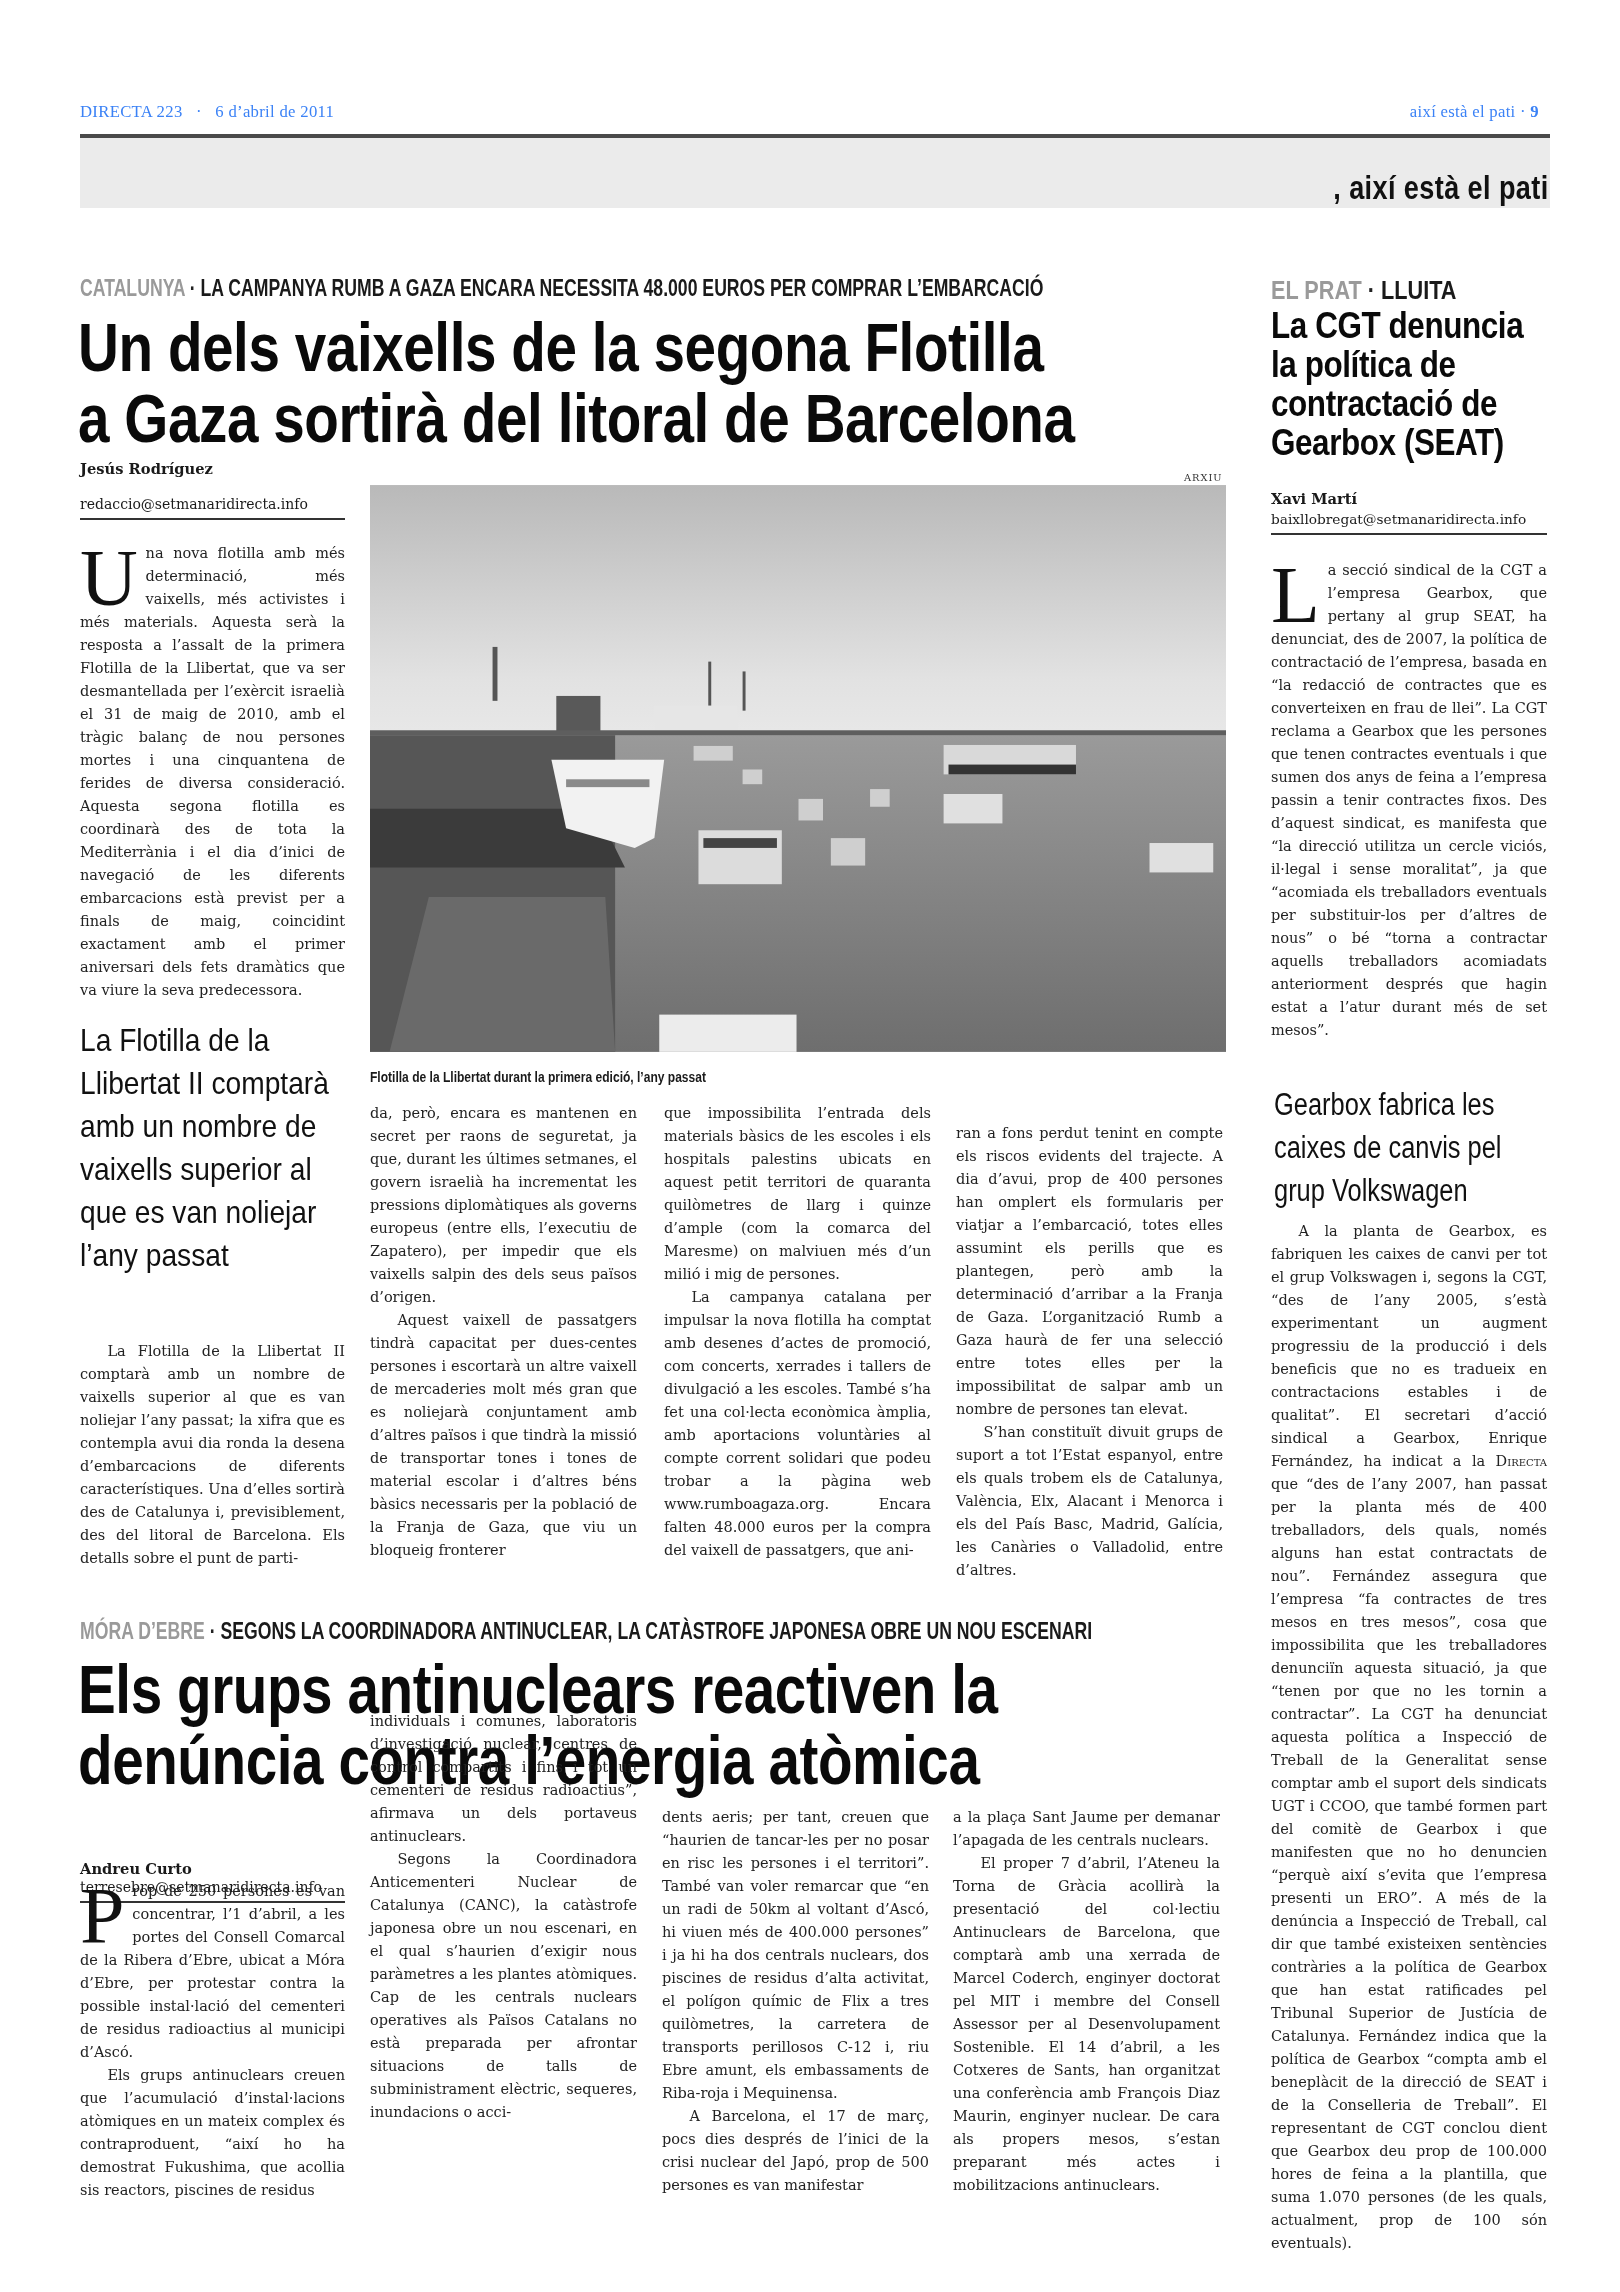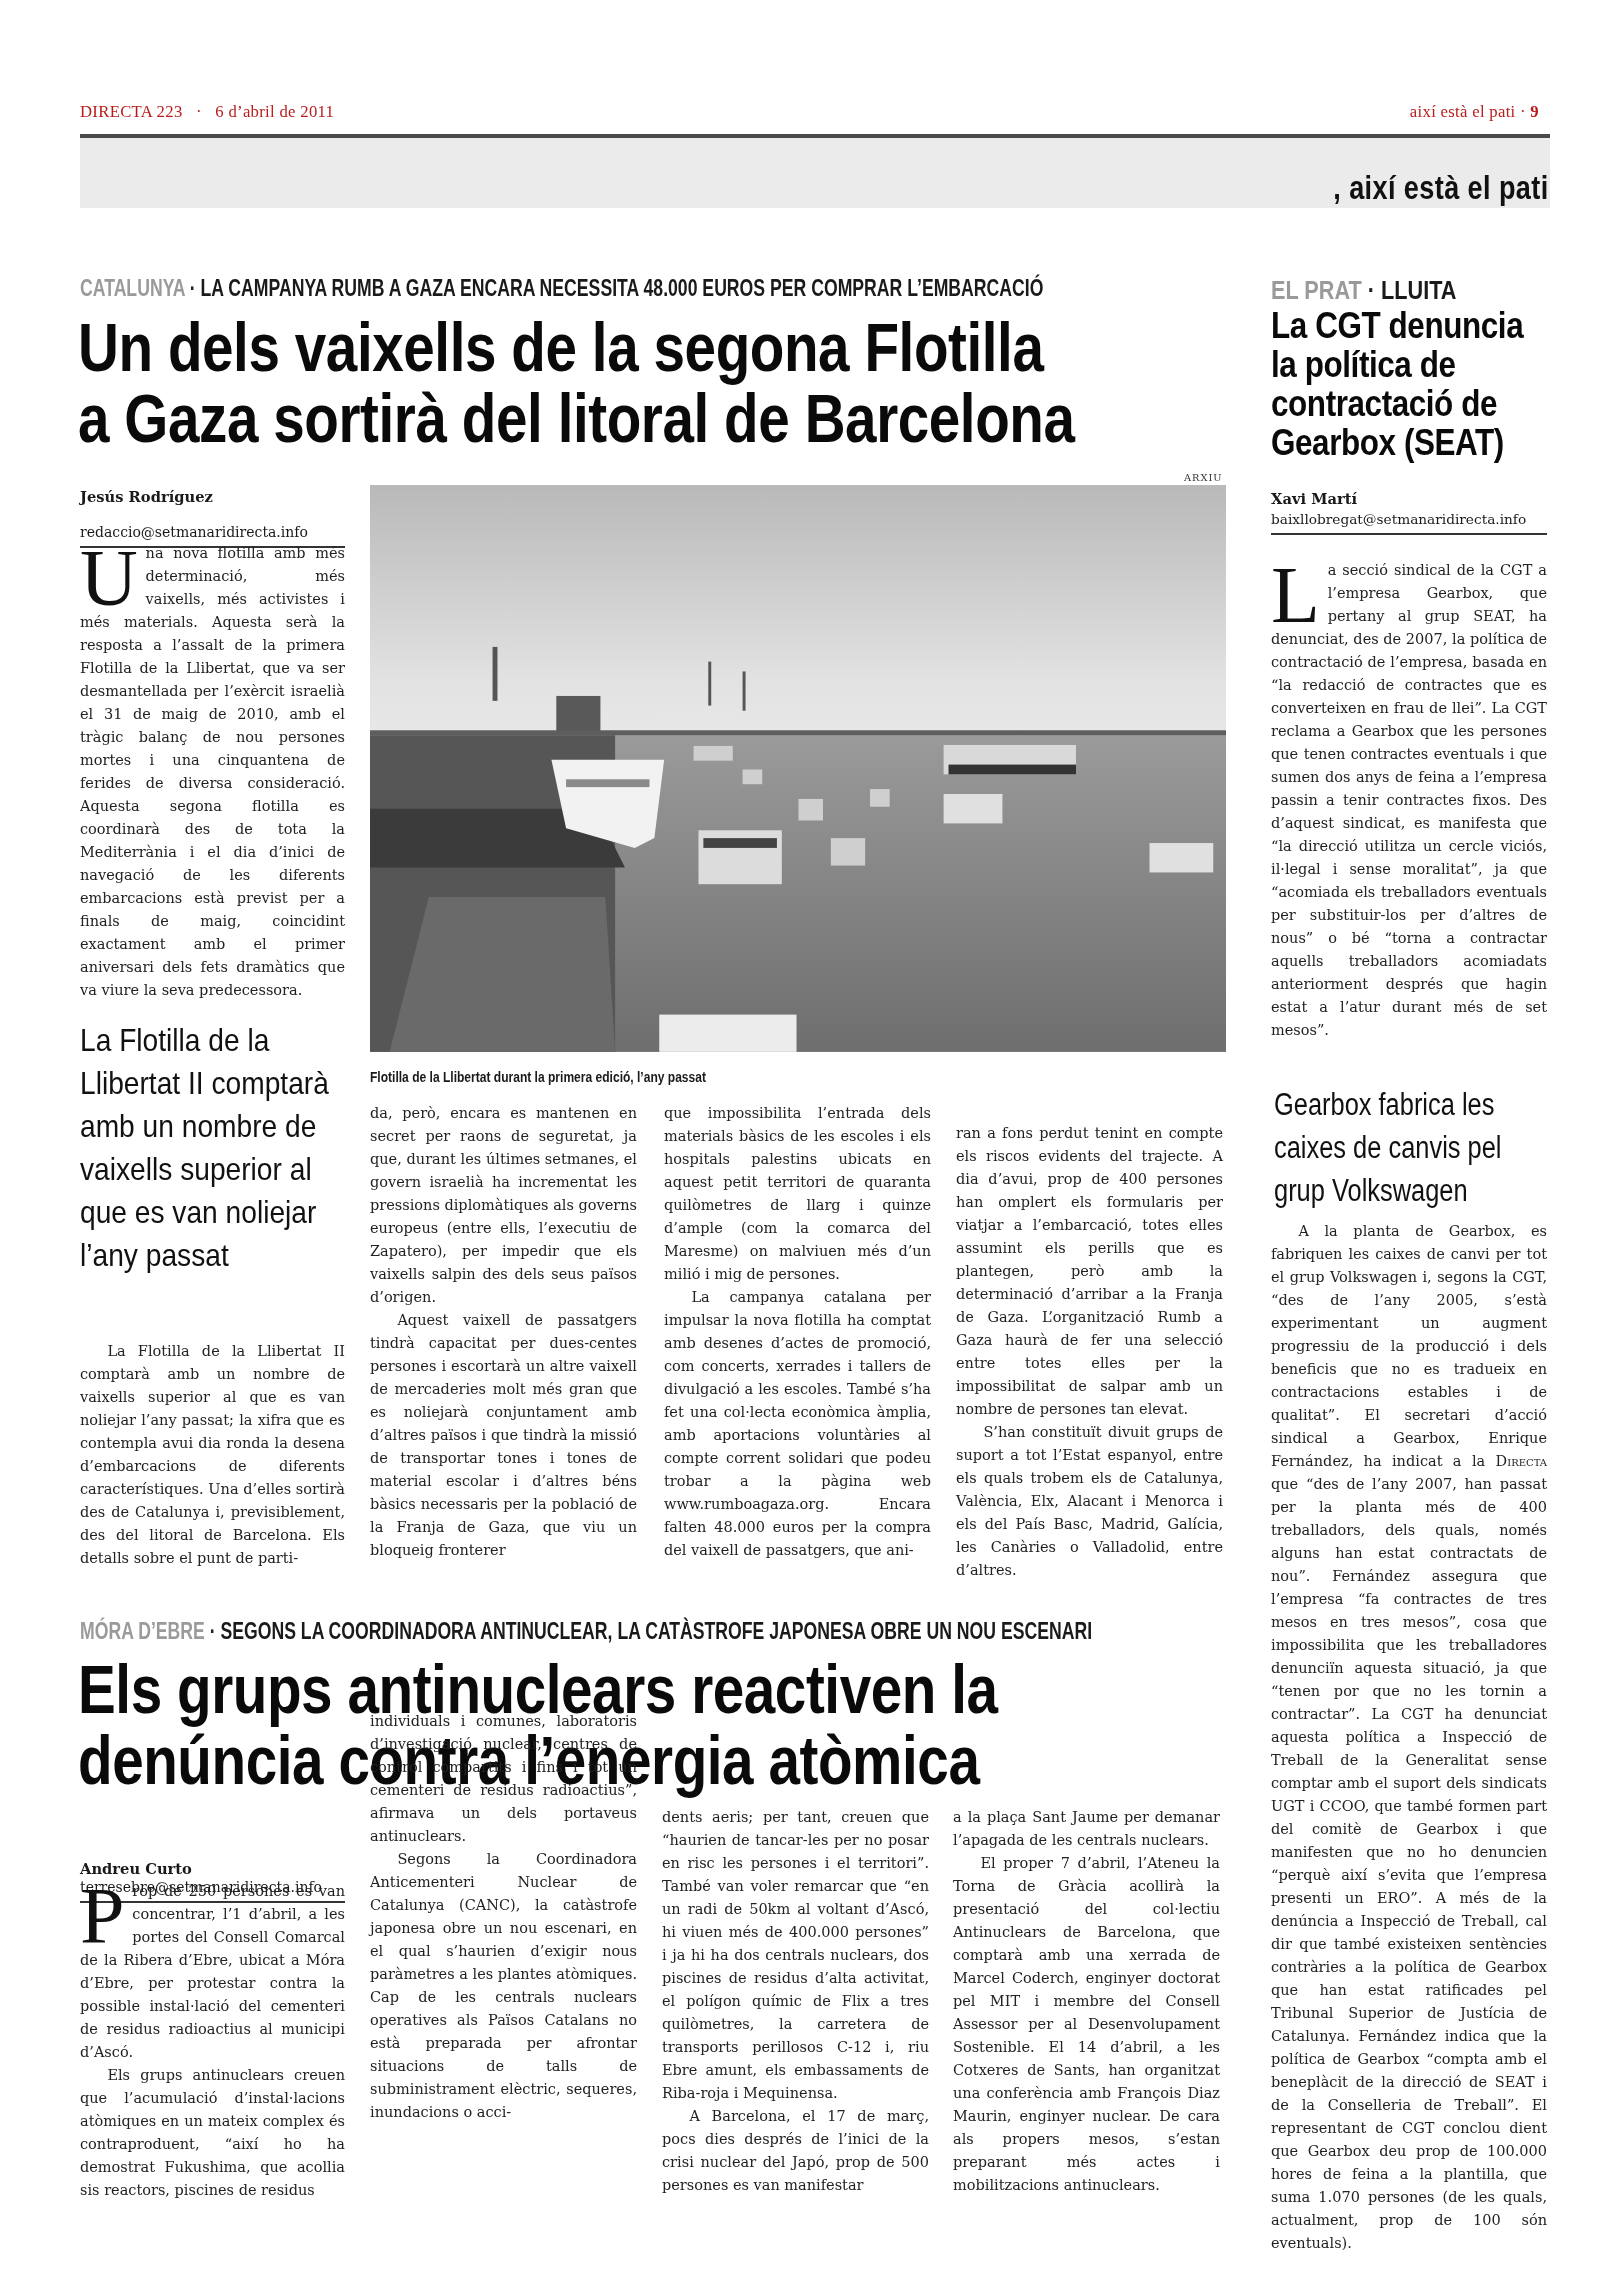--- a/index.html
+++ b/index.html
@@ -1,20 +1,20 @@
 <!DOCTYPE html>
 <html><head>
 <meta charset="utf-8">
 <style>
   html, body { margin: 0; padding: 0; background: #ffffff; }
   body { width: 1620px; height: 2293px; position: relative; color: #1a1a1a; overflow: hidden; }
   .abs { position: absolute; }
 
   
-  .folio { font-family: "Liberation Serif", serif; font-size: 16.7px; letter-spacing: 0.3px; color: #b91c1c; top: 102px; }
+  .folio { font-family: "Liberation Serif", serif; font-size: 16.7px; letter-spacing: 0.3px; color: #3b82f6; top: 102px; }
   .folio-left { left: 80px; }
   .folio-right { right: 81px; margin-left: 39px; }
   .folio-right b { font-weight: bold; }
   .rule-top { left: 80px; width: 1470px; top: 134px; height: 3.9px; background: #4a4a4a; }
   .band { left: 80px; width: 1470px; top: 138px; height: 70px; background: #ebebeb; }
   .section-title { right: 71px; top: 169px; font-family: "Liberation Sans", sans-serif; font-weight: bold; font-size: 33px; transform: scaleX(0.82); transform-origin: right center; color: #111; letter-spacing: 0.5px; }
 
   
   .kicker { font-family: "Liberation Sans", sans-serif; font-weight: bold; font-size: 24.5px; transform: scaleX(0.72); transform-origin: left center; white-space: nowrap; }
   .kicker .place { color: #9a9a9a; }
@@ -57,21 +57,21 @@
 <div class="abs section-title">, així està el pati</div>
 
 <div class="abs kicker" style="left:80px; top:274px;">
   <span class="place">CATALUNYA</span><span class="dot"> · </span><span>LA CAMPANYA RUMB A GAZA ENCARA NECESSITA 48.000 EUROS PER COMPRAR L’EMBARCACIÓ</span>
 </div>
 <div class="abs headline" style="left:78px; top:312px; font-size:69px; line-height:71px;">
   <div>Un dels vaixells de la segona Flotilla</div>
   <div>a Gaza sortirà del litoral de Barcelona</div>
 </div>
 
-<div class="abs" style="left:80px; top:488px; width:265px;">
+<div class="abs" style="left:80px; top:460px; width:265px;">
   <div class="byline-name">Jesús Rodríguez</div>
   <div class="byline-mail" style="margin-top:19px;">redaccio@setmanaridirecta.info</div>
   <div class="byline-rule" style="margin-top:5.9px;"></div>
 </div>
 
 <div class="abs body" style="left:80px; top:542px; width:265px;">
   <p class="first"><span class="dropcap">U</span><span>na nova flotilla amb més determinació, més vaixells, més activistes i més materials. Aquesta serà la resposta a l’assalt de la primera Flotilla de la Llibertat, que va ser desmantellada per l’exèrcit israelià el 31 de maig de 2010, amb el tràgic balanç de nou persones mortes i una cinquantena de ferides de diversa consideració. Aquesta segona flotilla es coordinarà des de tota la Mediterrània i el dia d’inici de navegació de les diferents embarcacions està previst per a finals de maig, coincidint exactament amb el primer aniversari dels fets dramàtics que va viure la seva predecessora.</span></p>
 </div>
 
 <div class="abs pullquote" style="left:80px; top:1019px; width:294px;">La Flotilla de la Llibertat II comptarà amb un nombre de vaixells superior al que es van noliejar l’any passat</div>

